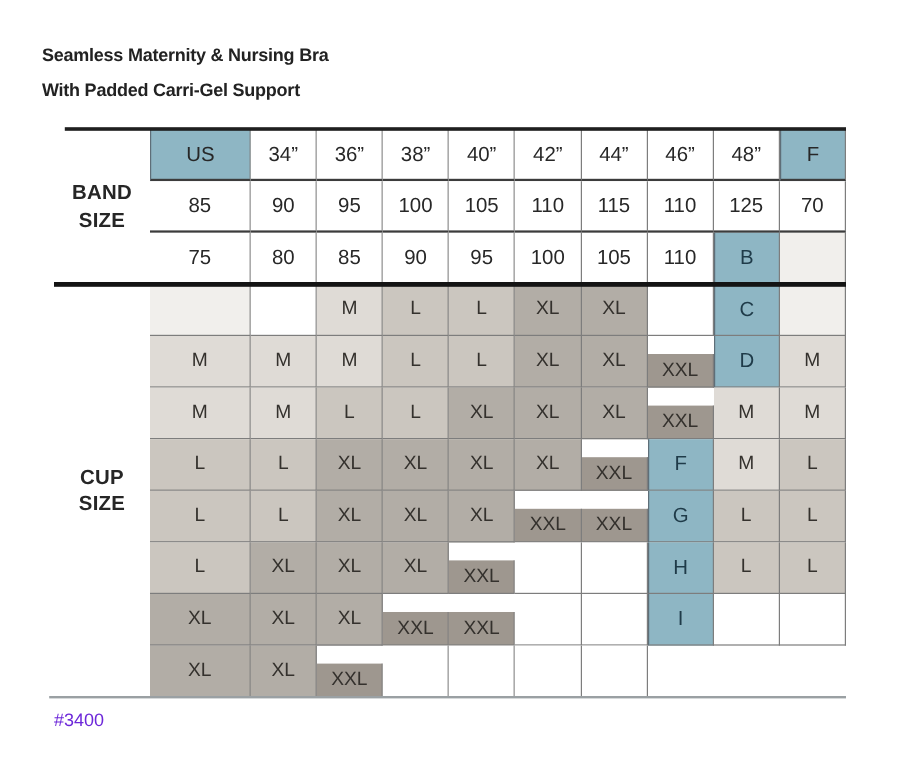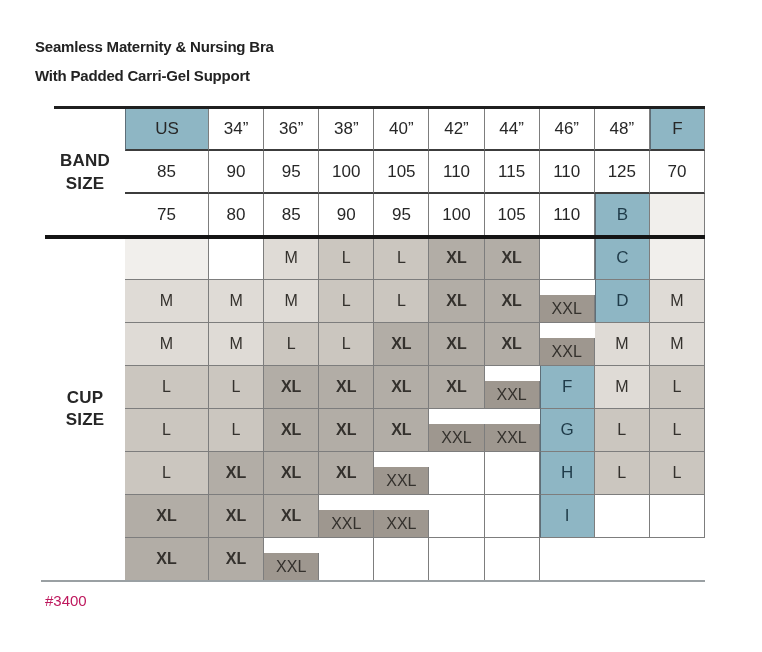--- a/index.html
+++ b/index.html
@@ -32,29 +32,29 @@
     border-right:1px solid var(--grid);border-bottom:1px solid var(--grid);
     background:#ffffff;font-size:16px;color:#34312d;
   }
   .key{
     background:var(--blue);color:var(--keytext);
     font-size:17px;border-left:1px solid #5e6e78;
   }
   .band{border-bottom:2px solid #3c3c3c;font-size:17px;color:#272727;}
   .s-m{background:var(--m);}
   .s-l{background:var(--l);}
-  .s-xl{background:var(--xl);font-weight:bold;}
+  .s-xl{background:var(--xl);}
   .s-xxl{background:var(--xxl);margin-top:15px;}
   .tinted{background:var(--tint);}
   .topline{position:absolute;left:9px;right:0;top:-2px;height:3px;background:#1f1f1f;}
   .midline{position:absolute;left:0;right:0;top:127px;height:4px;background:#141414;}
   .bottomline{position:absolute;left:-4px;right:0;top:472px;height:2px;background:#9aa0a3;}
   .product-code{
     position:absolute;left:45px;top:592px;
-    font-size:15px;color:#be185d;
+    font-size:15px;color:#6d28d9;
   }
 </style>
 </head>
 <body style="--blue: #8eb6c4; --keytext: #1f3b49; --m: #dfdbd6; --l: #cbc6bf; --xl: #b2ada6; --xxl: #9e978f; --tint: #f1efec; --grid: #7d7d7d;">
 
 <div class="page-title">
   <div>Seamless Maternity &amp; Nursing Bra</div>
   <div>With Padded Carri-Gel Support</div>
 </div>
 

